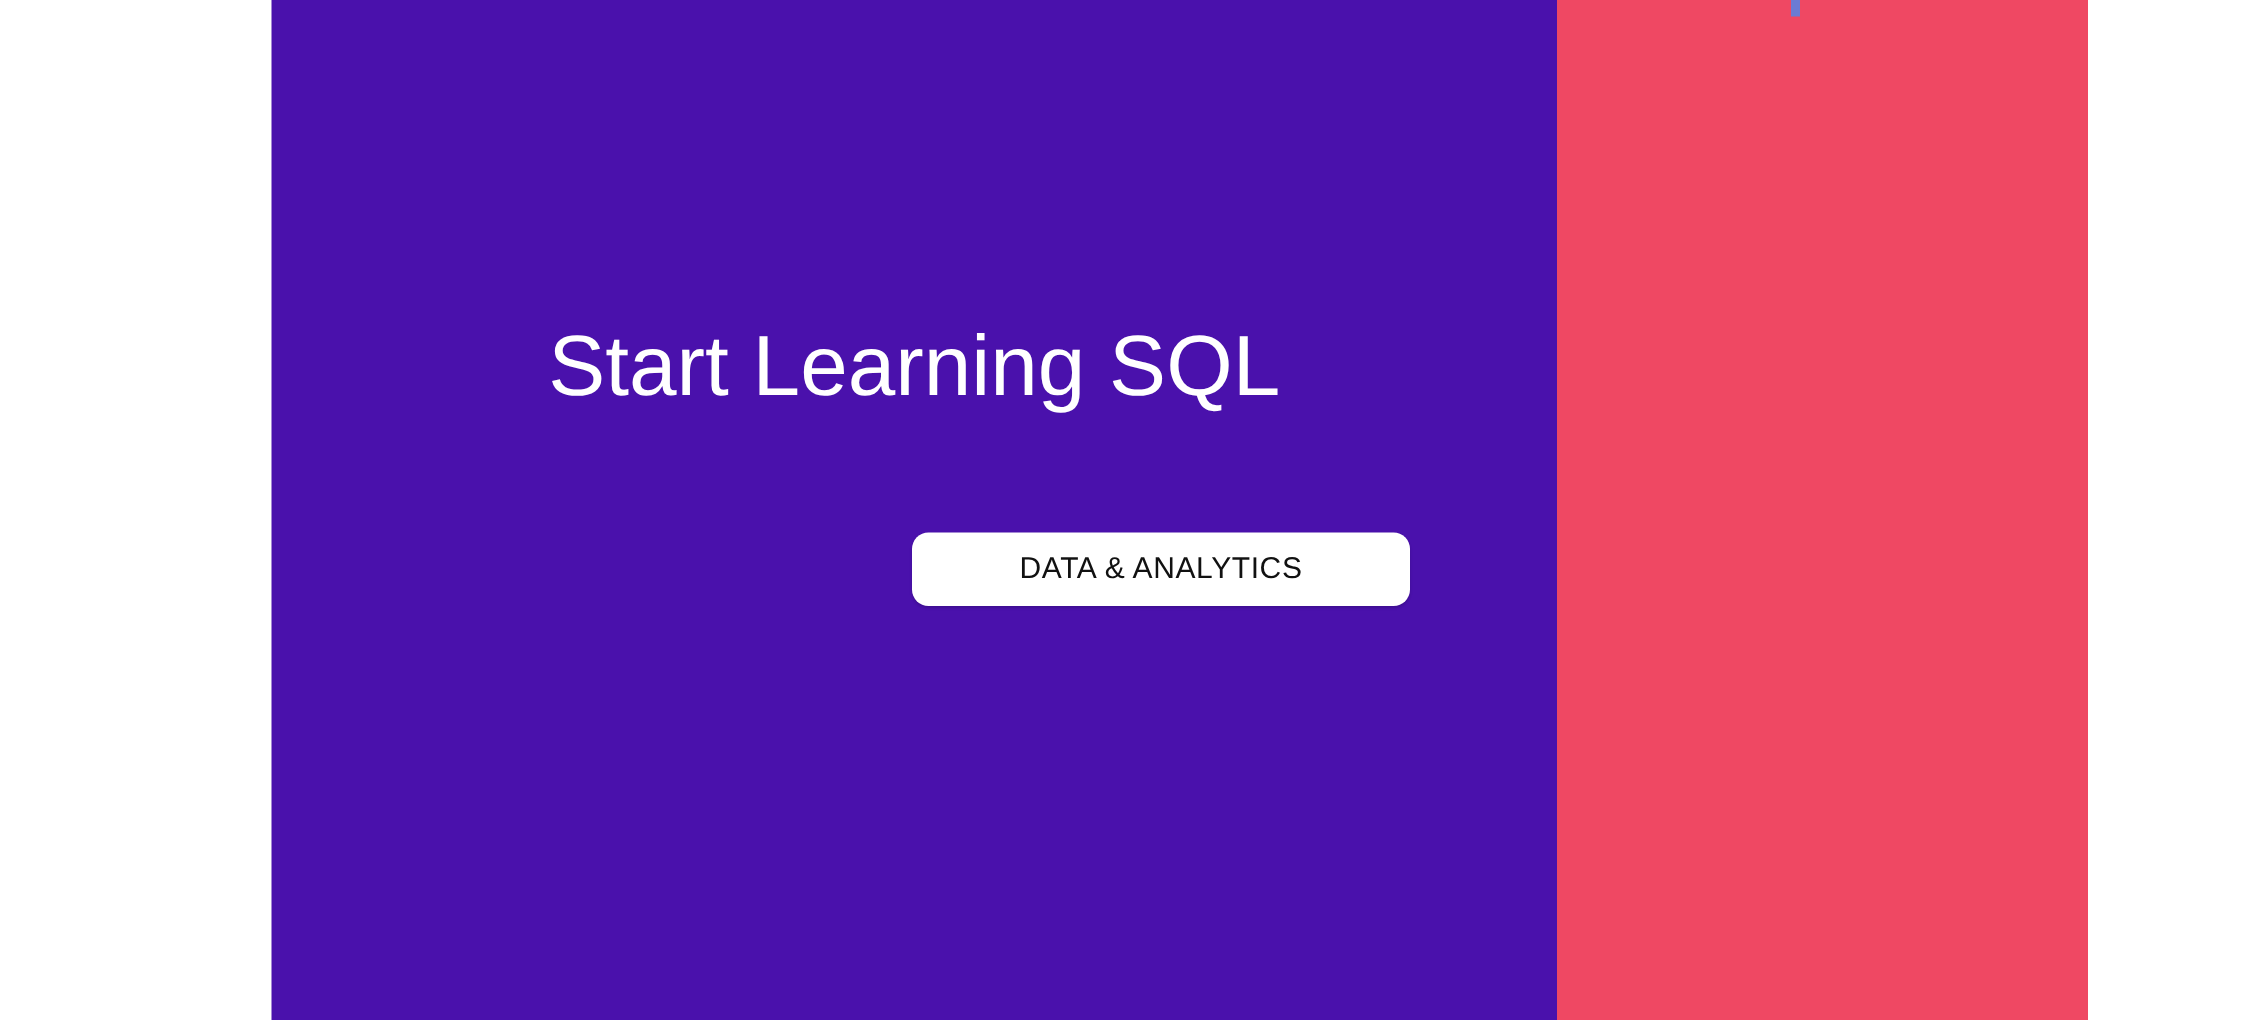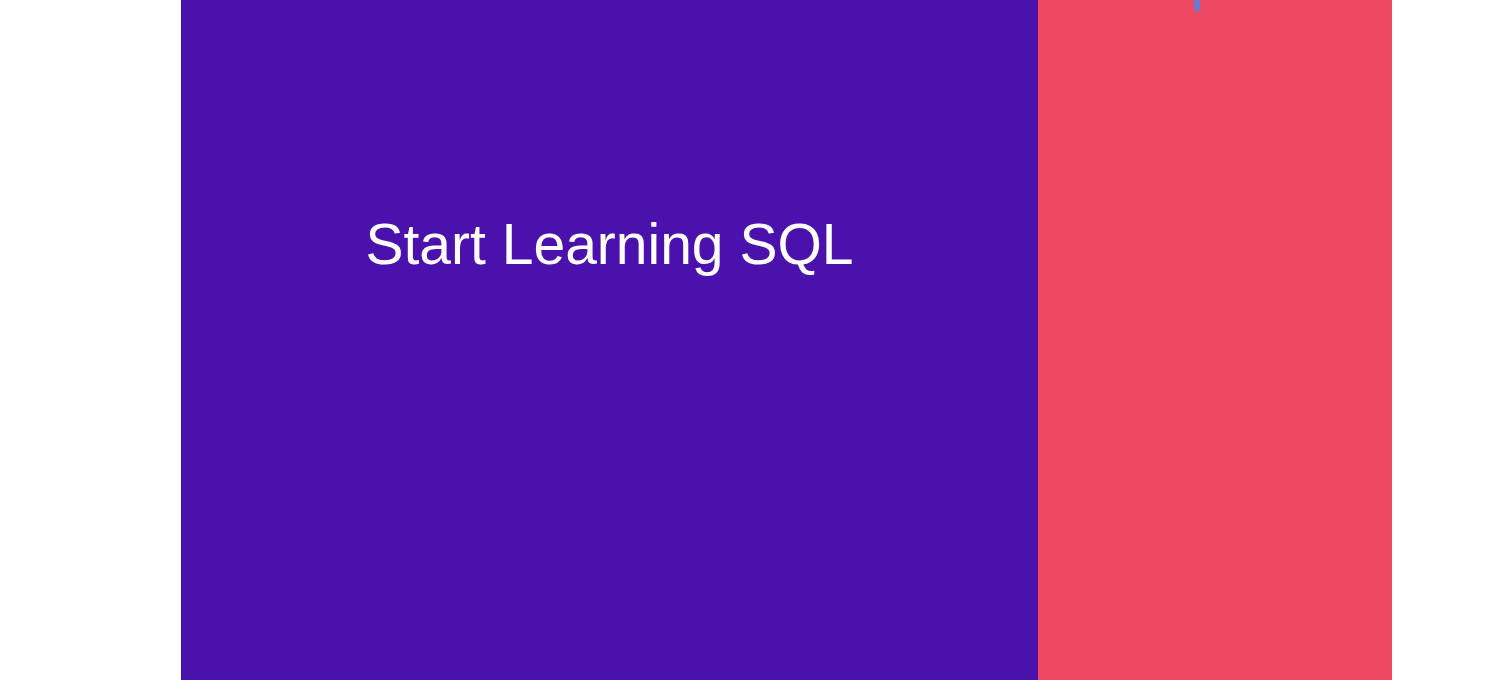--- a/index.html
+++ b/index.html
@@ -110,20 +110,21 @@
 <body>
 
 <div id="slide-canvas">
 
   <div class="margin-strip" id="margin-left"></div>
 
   <div id="hero-panel">
 
     <h1 id="hero-title">Start Learning SQL</h1>
 
+    <button id="cta-button">DATA &amp; ANALYTICS</button>
 
   </div>
 
   <div id="accent-panel">
     <div id="accent-marker"></div>
   </div>
 
   <div class="margin-strip" id="margin-right"></div>
 
 </div>

